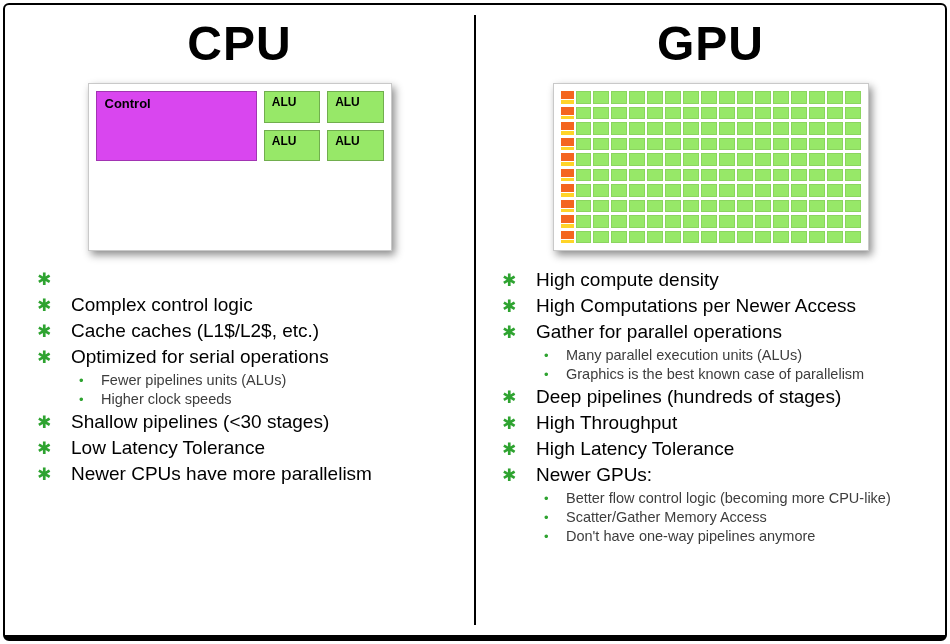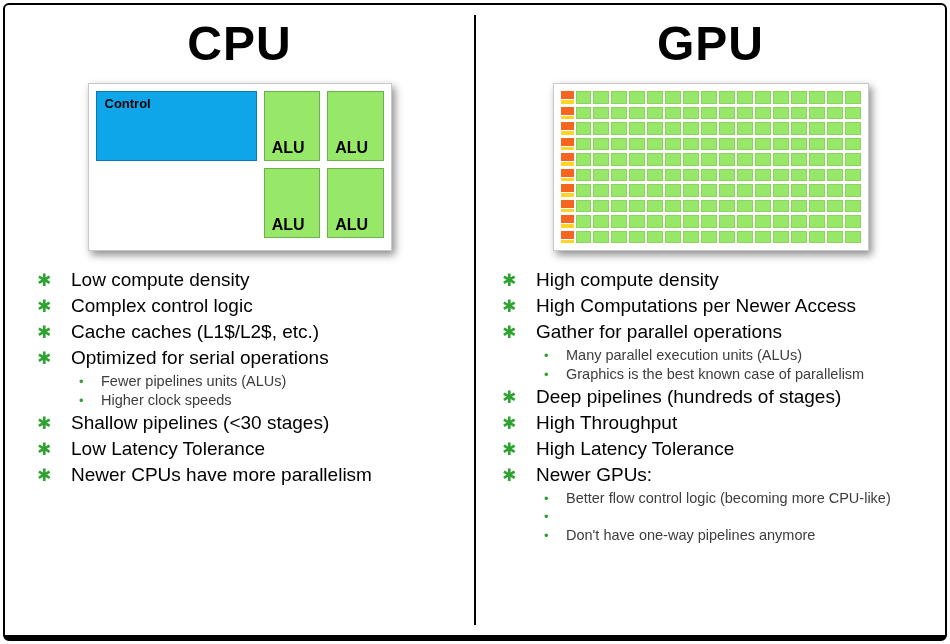--- a/index.html
+++ b/index.html
@@ -75,21 +75,21 @@
     border: 1px solid rgba(0,0,0,0.25);
     box-sizing: border-box;
   }
   .box-label {
     display: block;
     padding: 4px 8px;
     font-size: 13px;
     font-weight: bold;
     color: #000;
   }
-  .alu-label { padding: 3px 7px; font-size: 16px; margin-top: 44px; }
+  .alu-label { padding: 3px 7px; font-size: 12px; }
 
   
   .gpu-grid { width: 100%; height: 100%; display: flex; flex-direction: column; gap: 3px; }
   .gpu-row { flex: 1; display: flex; gap: 2px; }
   .gpu-ctl { width: 13px; flex: none; display: flex; flex-direction: column; gap: 1px; }
   .gpu-ctl-top { flex: 2; }
   .gpu-ctl-bottom { flex: 1; }
   .gpu-cell { flex: 1; border: 1px solid rgba(0,0,0,0.08); box-sizing: border-box; }
 
   
@@ -130,21 +130,21 @@
 <body>
 
 <div class="frame">
 
   <div class="column left-col">
     <h1 class="title">CPU</h1>
 
     <div class="diagram-wrap cpu-size">
       <div class="cpu-inner">
         <div class="cpu-top">
-          <div class="control-box" style="background: #0ea5e9;">
+          <div class="control-box" style="background: #d946ef;">
             <span class="box-label">Control</span>
           </div>
           <div class="alu-grid" id="alu-grid">
               <div class="alu-box" style="background: rgb(151, 232, 104);">
                 <span class="box-label alu-label">ALU</span>
               </div>
               <div class="alu-box" style="background: rgb(151, 232, 104);">
                 <span class="box-label alu-label">ALU</span>
               </div>
               <div class="alu-box" style="background: rgb(151, 232, 104);">
@@ -154,21 +154,20 @@
                 <span class="box-label alu-label">ALU</span>
               </div>
             </div>
         </div>
       </div>
     </div>
 
     <ul class="bullets" id="cpu-bullets">
         <li class="bullet l1">
           <span class="marker">✱</span>
-          <span class="btext">Low compute density</span>
         </li>
         <li class="bullet l1">
           <span class="marker">✱</span>
           <span class="btext">Complex control logic</span>
         </li>
         <li class="bullet l1">
           <span class="marker">✱</span>
           <span class="btext">Cache caches (L1$/L2$, etc.)</span>
         </li>
         <li class="bullet l1">
@@ -464,20 +463,21 @@
         <li class="bullet l1">
           <span class="marker">✱</span>
           <span class="btext">Newer GPUs:</span>
         </li>
         <li class="bullet l2">
           <span class="marker">•</span>
           <span class="btext">Better flow control logic (becoming more CPU-like)</span>
         </li>
         <li class="bullet l2">
           <span class="marker">•</span>
+          <span class="btext">Scatter/Gather Memory Access</span>
         </li>
         <li class="bullet l2">
           <span class="marker">•</span>
           <span class="btext">Don't have one-way pipelines anymore</span>
         </li>
       </ul>
   </div>
 
 </div>
 

